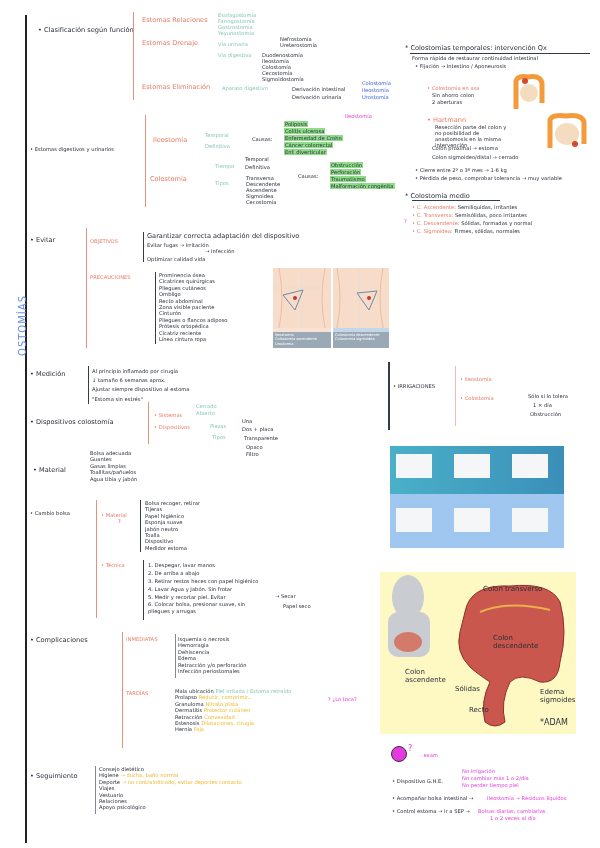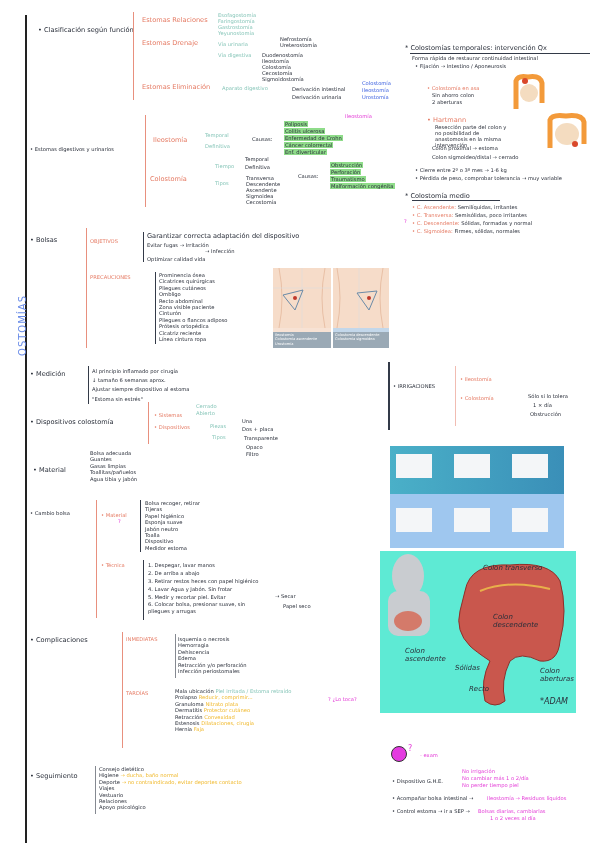--- a/index.html
+++ b/index.html
@@ -76,21 +76,21 @@
 <div class="abs t dark" style="left:246px;top:181px;">Descendente</div>
 <div class="abs t dark" style="left:246px;top:187px;">Ascendente</div>
 <div class="abs t dark" style="left:246px;top:193px;">Sigmoidea</div>
 <div class="abs t dark" style="left:246px;top:199px;">Cecostomía</div>
 <div class="abs t dark" style="left:298px;top:173px;">Causas:</div>
 <div class="abs t dark hl" style="left:330px;top:162px;">Obstrucción</div>
 <div class="abs t dark hl" style="left:330px;top:169px;">Perforación</div>
 <div class="abs t dark hl" style="left:330px;top:176px;">Traumatismo</div>
 <div class="abs t dark hl" style="left:330px;top:183px;">Malformación congénita</div>
 
-<div class="abs tm dark" style="left:30px;top:236px;">• Bolsas</div>
+<div class="abs tm dark" style="left:30px;top:236px;">• Evitar</div>
 <div class="vline red-line" style="left:86px;top:228px;height:120px;"></div>
 <div class="abs t red" style="left:90px;top:238px;">OBJETIVOS</div>
 <div class="vline dark-line" style="left:143px;top:232px;height:30px;"></div>
 <div class="abs tm dark" style="left:147px;top:232px;">Garantizar correcta adaptación del dispositivo</div>
 <div class="abs t dark" style="left:147px;top:242px;">Evitar fugas → Irritación</div>
 <div class="abs t dark" style="left:205px;top:248px;">→ Infección</div>
 <div class="abs t dark" style="left:147px;top:256px;">Optimizar calidad vida</div>
 <div class="abs t red" style="left:90px;top:274px;">PRECAUCIONES</div>
 <div class="vline dark-line" style="left:155px;top:272px;height:72px;"></div>
 <div class="abs" style="left:159px;top:272px;">
@@ -207,33 +207,33 @@
   <div class="t dark" style="line-height:8px;">1. Despegar, lavar manos</div>
   <div class="t dark" style="line-height:8px;">2. De arriba a abajo</div>
   <div class="t dark" style="line-height:8px;">3. Retirar restos heces con papel higiénico</div>
   <div class="t dark" style="line-height:8px;">4. Lavar Agua y Jabón. Sin frotar</div>
   <div class="t dark" style="line-height:8px;">5. Medir y recortar piel. Evitar</div>
   <div class="t dark" style="line-height:7px;white-space:normal;width:120px;">6. Colocar bolsa, presionar suave, sin pliegues y arrugas</div>
 </div>
 <div class="abs t dark" style="left:275px;top:593px;">→ Secar</div>
 <div class="abs t dark" style="left:283px;top:603px;">Papel seco</div>
 
-<div class="img-box" style="left:380px;top:551px;width:196px;height:162px;background:#5eead4;font-style:italic;">
+<div class="img-box" style="left:380px;top:572px;width:196px;height:162px;background:#fef9c3;">
   <svg width="196" height="162">
     <ellipse cx="28" cy="25" rx="16" ry="22" fill="#c9ccd0"></ellipse>
     <rect x="8" y="40" width="42" height="45" rx="10" fill="#c9ccd0"></rect>
     <ellipse cx="28" cy="70" rx="14" ry="10" fill="#d47a6a"></ellipse>
     <path d="M85 40 Q90 12 130 14 Q170 10 180 30 Q188 60 180 90 Q178 112 160 110 Q140 100 130 110 Q120 130 125 150 Q115 158 105 150 Q100 130 110 110 Q95 100 90 95 Q75 80 80 60 Z" fill="#c9574d" stroke="#8e2f2a" stroke-width="1"></path>
     <path d="M100 40 Q130 28 170 38" stroke="#e8b04a" stroke-width="2" fill="none"></path>
   </svg>
   <div class="abs t dark" style="left:103px;top:14px;font-size:7px;">Colon transverso</div>
   <div class="abs t dark" style="left:113px;top:62px;font-size:7px;line-height:8px;white-space:normal;width:45px;">Colon descendente</div>
   <div class="abs t dark" style="left:25px;top:96px;font-size:7px;line-height:8px;white-space:normal;width:40px;">Colon ascendente</div>
   <div class="abs t dark" style="left:75px;top:114px;font-size:7px;">Sólidas</div>
-  <div class="abs t dark" style="left:160px;top:116px;font-size:7px;line-height:8px;white-space:normal;width:35px;">Colon aberturas</div>
+  <div class="abs t dark" style="left:160px;top:116px;font-size:7px;line-height:8px;white-space:normal;width:35px;">Edema sigmoides</div>
   <div class="abs t dark" style="left:89px;top:135px;font-size:7px;">Recto</div>
   <div class="abs t dark" style="left:160px;top:148px;font-size:8px;">*ADAM</div>
 </div>
 
 <div class="abs tm dark" style="left:30px;top:636px;">• Complicaciones</div>
 <div class="vline red-line" style="left:122px;top:632px;height:116px;"></div>
 <div class="abs t red" style="left:126px;top:636px;">INMEDIATAS</div>
 <div class="vline dark-line" style="left:175px;top:634px;height:44px;opacity:0.6;"></div>
 <div class="abs" style="left:178px;top:636px;">
   <div class="t dark">Isquemia o necrosis</div>

